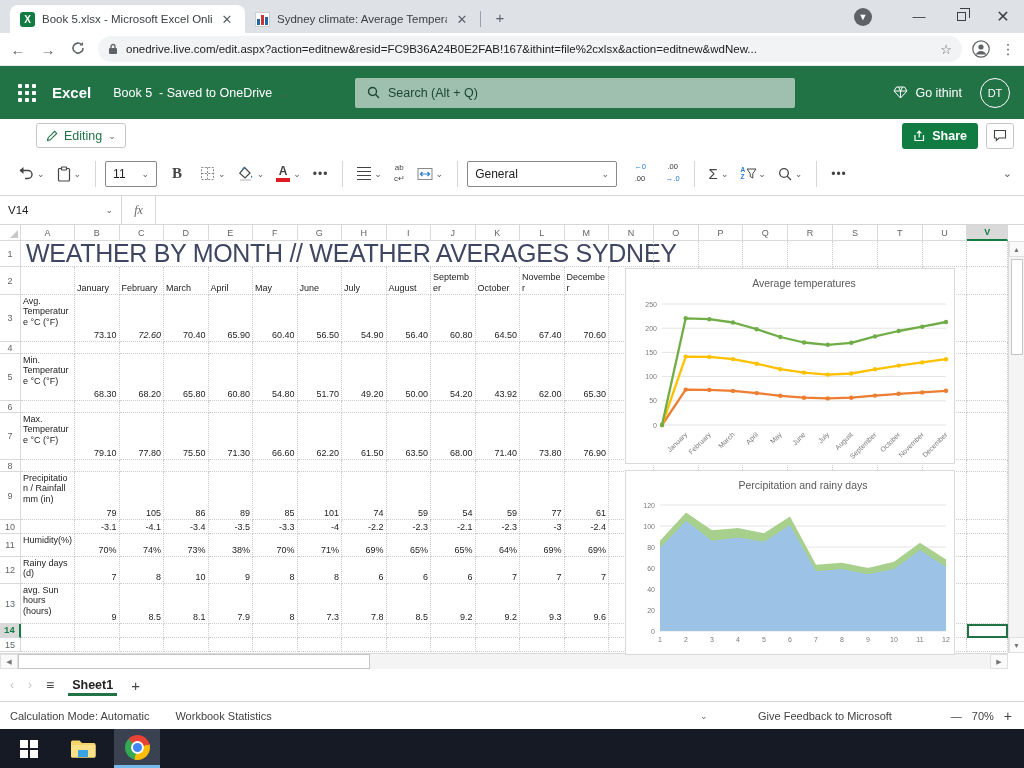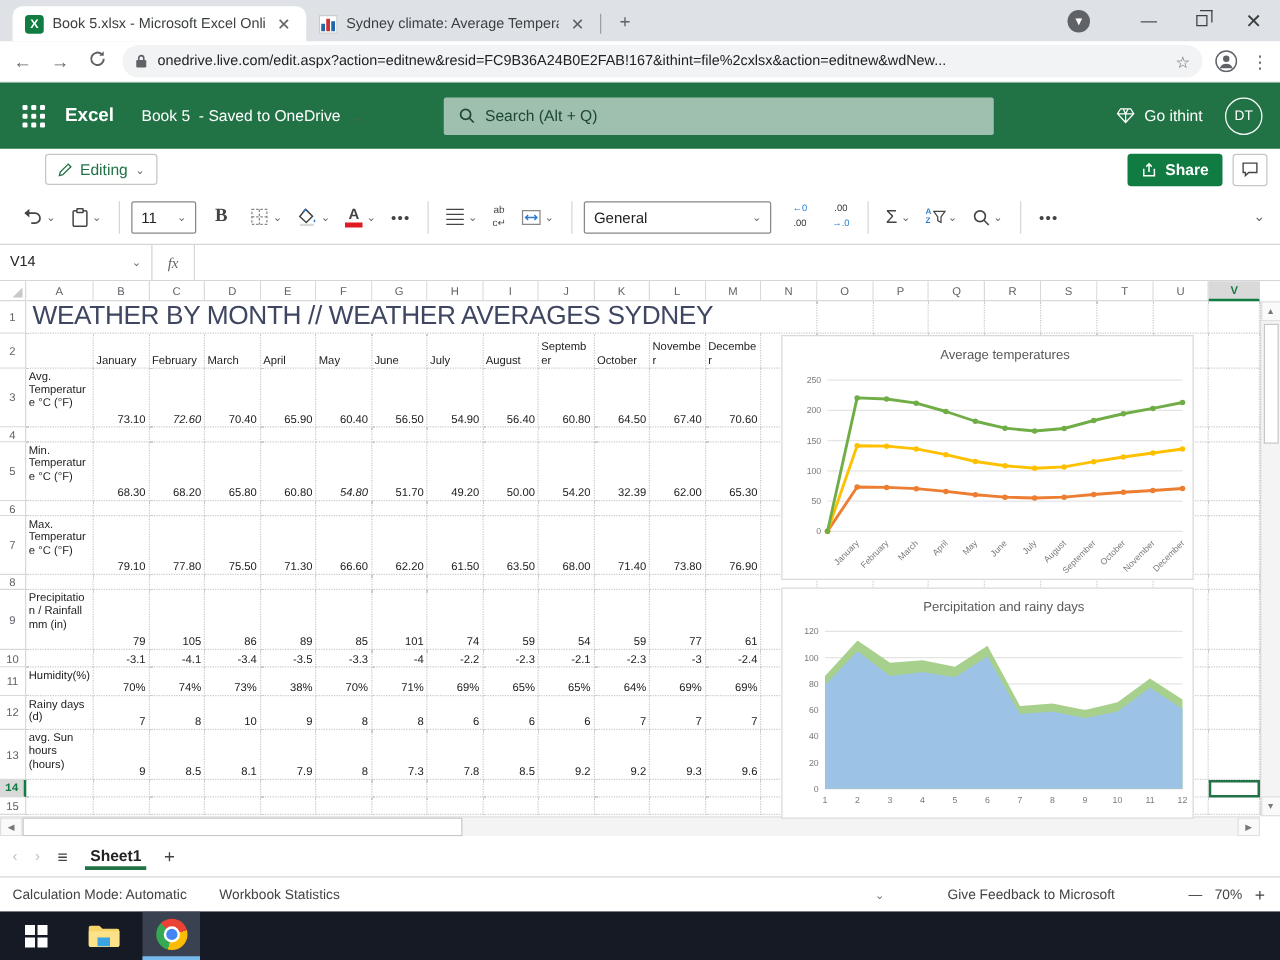--- a/index.html
+++ b/index.html
@@ -89,21 +89,21 @@
   .ch.corner { position:relative; }
   .ch.corner::after { content:""; position:absolute; right:2px; bottom:2px; border-left:8px solid transparent; border-bottom:8px solid #c8c8c8; }
   .ch.selcol { background:#d9d9d9; color:#107C41; font-weight:bold; border-bottom:2px solid #107C41; }
   .grow { display:flex; }
   .rn { border-right:1px solid #d9d9d9; border-bottom:1px solid #d9d9d9; font-size:9px; color:#5f6368; display:flex; align-items:center; justify-content:center; background:#fff; }
   .rn.selrow { background:#d9d9d9; color:#107C41; font-weight:bold; border-right:2px solid #107C41; }
   .cell { border-right:1px dotted #c9ccd0; border-bottom:1px dotted #c9ccd0; font-size:9px; color:#222; overflow:hidden; display:flex; align-items:flex-end; justify-content:flex-end; padding:0 2px 1px 2px; }
   .cell.lbl { align-items:flex-start; justify-content:flex-start; text-align:left; line-height:1.15; padding-top:1px; word-break:break-word; }
   .cell.mon { align-items:flex-end; justify-content:flex-start; text-align:left; line-height:1.15; word-break:break-word; }
   .cell.titlecell { border-right:none; align-items:center; justify-content:flex-start; overflow:visible; }
-  .sheet-title { font-size:21px; font-weight:500; color:#3f4661; white-space:nowrap; letter-spacing:-0.3px; padding-left:3px; }
+  .sheet-title { font-size:25px; font-weight:500; color:#3f4661; white-space:nowrap; letter-spacing:-0.3px; padding-left:3px; }
   .cell.selcell { border:2px solid #217346; }
 
   .chart-card { position:absolute; width:330px; background:#fff; border:1px solid #d9d9d9; }
   .chart-card svg { display:block; }
   .c1 { left:625px; top:43px; height:196px; }
   .c2 { left:625px; top:245px; height:185px; }
 
   .vscroll { position:absolute; right:0; top:16px; bottom:0; width:16px; background:#f4f4f4; border-left:1px solid #dadada; display:flex; flex-direction:column; align-items:center; }
   .varrow { width:16px; height:16px; font-size:7px; color:#777; display:flex; align-items:center; justify-content:center; background:#fafafa; border:1px solid #e0e0e0; }
   .vthumb { width:12px; height:96px; background:#fff; border:1px solid #c6c6c6; margin-top:2px; }
@@ -493,26 +493,26 @@
           <div class="cell " style="width: 44.8px; height: 12px;"></div>
           <div class="cell " style="width: 41px; height: 12px;"></div>
         </div>
         <div class="grow">
           <div class="rn" style="width: 21px; height: 47px;">5</div>
           <div class="cell lbl" style="width: 54px; height: 47px;">Min. Temperature °C (°F)</div>
           <div class="cell " style="width: 44.5px; height: 47px;">68.30</div>
           <div class="cell " style="width: 44.5px; height: 47px;">68.20</div>
           <div class="cell " style="width: 44.5px; height: 47px;">65.80</div>
           <div class="cell " style="width: 44.5px; height: 47px;">60.80</div>
-          <div class="cell " style="width: 44.5px; height: 47px; font-style: italic;">54.80</div>
+          <div class="cell " style="width: 44.5px; height: 47px;">54.80</div>
           <div class="cell " style="width: 44.5px; height: 47px;">51.70</div>
           <div class="cell " style="width: 44.5px; height: 47px;">49.20</div>
           <div class="cell " style="width: 44.5px; height: 47px;">50.00</div>
           <div class="cell " style="width: 44.5px; height: 47px;">54.20</div>
-          <div class="cell " style="width: 44.5px; height: 47px;">32.39</div>
+          <div class="cell " style="width: 44.5px; height: 47px;">43.92</div>
           <div class="cell " style="width: 44.5px; height: 47px;">62.00</div>
           <div class="cell " style="width: 44.5px; height: 47px;">65.30</div>
           <div class="cell " style="width: 44.8px; height: 47px;"></div>
           <div class="cell " style="width: 44.8px; height: 47px;"></div>
           <div class="cell " style="width: 44.8px; height: 47px;"></div>
           <div class="cell " style="width: 44.8px; height: 47px;"></div>
           <div class="cell " style="width: 44.8px; height: 47px;"></div>
           <div class="cell " style="width: 44.8px; height: 47px;"></div>
           <div class="cell " style="width: 44.8px; height: 47px;"></div>
           <div class="cell " style="width: 44.8px; height: 47px;"></div>

